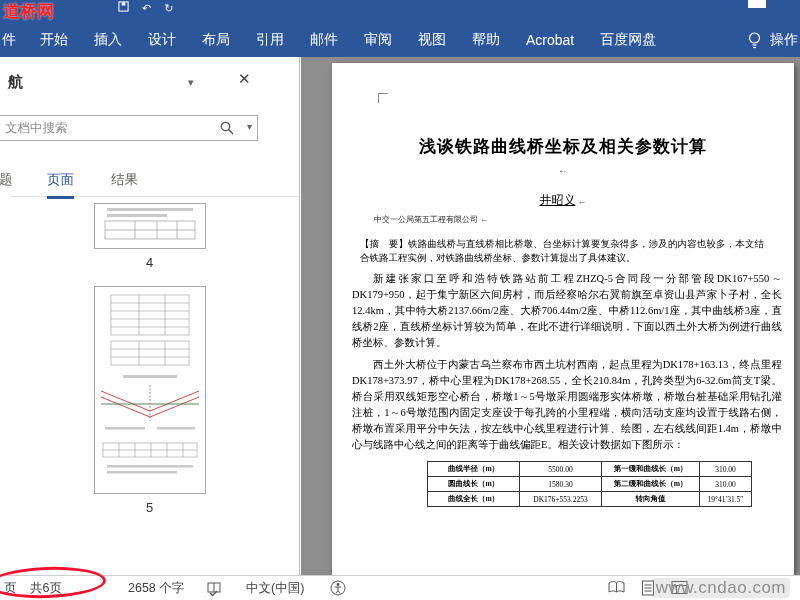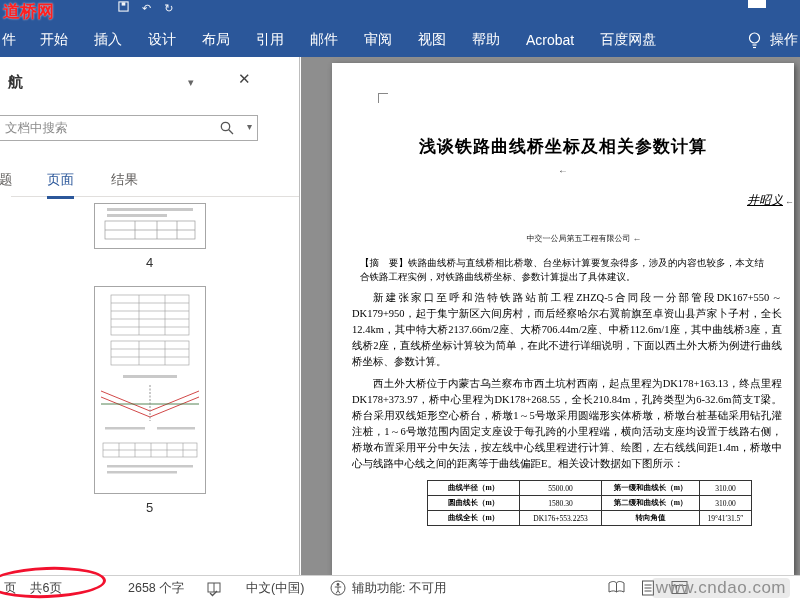--- a/index.html
+++ b/index.html
@@ -37,24 +37,24 @@
   .thumb4 { height:46px; }
   .thumb5 { height:208px; margin-top:16px; }
   .thumb-label { font-size:13px; color:#333; margin-top:6px; }
 
   
   .docbg { position:absolute; top:57px; left:301px; right:0; bottom:25px; background:#8e8e8e; }
   .page { position:absolute; top:6px; left:31px; width:462px; height:512px; background:#fff; box-shadow:2px 2px 6px rgba(0,0,0,.45); overflow:hidden; }
   .cropmark { position:absolute; left:46px; top:30px; width:10px; height:10px; border-left:1px solid #888; border-top:1px solid #888; }
   .dtitle { margin-top:72px; text-align:center; font-family:Liberation Mono, monospace; font-size:17px; font-weight:600; letter-spacing:1px; color:#000; }
   .pmark { text-align:center; font-size:10px; color:#444; margin-top:6px; line-height:12px; }
-  .dauthor { text-align:right; margin-top:16px; font-family:"Liberation Serif", serif; font-size:12px; color:#000;font-style:italic; }
+  .dauthor { text-align:center; margin-top:16px; font-family:"Liberation Serif", serif; font-size:12px; color:#000; }
   .dauthor .au { text-decoration:underline; }
   .pm-inline { font-size:9px; color:#555; margin-left:2px; }
-  .daffil { text-align:center; margin-top:24px; font-size:8px; color:#222; font-family:"Liberation Serif", serif;padding-left:42px; }
+  .daffil { margin-top:5px; font-size:8px; color:#222; font-family:"Liberation Serif", serif;padding-left:42px; }
   .dabstract { margin:12px 30px 0 28px; font-size:9.5px; line-height:14px; text-align:justify; font-family:"Liberation Serif", serif; color:#000; }
   .dkeywords { margin:4px 30px 0 28px; font-size:9.5px; font-family:"Liberation Serif", serif; color:#000; }
   .dpara { margin:6px 12px 0 20px; font-size:10.5px; line-height:16px; text-align:justify; text-indent:2em; font-family:"Liberation Serif", serif; color:#000; }
   .dtable { border-collapse:collapse; margin:8px 0 0 95px; font-size:7.5px; font-family:"Liberation Serif", serif; color:#000; }
   .dtable td { border:1px solid #333; text-align:center; padding:2px 3px; height:11px; }
   .dtable td.lab { font-weight:bold; }
   .dtable td.c1 { width:92px; } .dtable td.c2 { width:82px; }
   .dtable td.c3 { width:98px; } .dtable td.c4 { width:52px; }
 
   
@@ -246,21 +246,20 @@
         </svg>
     </span>
     <span class="st-lang">中文(中国)</span>
     <span class="st-acc-icon">
       <svg width="16" height="16" viewBox="0 0 16 16">
           <circle cx="8" cy="8" r="7" fill="none" stroke="#555" stroke-width="1"></circle>
           <circle cx="8" cy="4.5" r="1.4" fill="#555"></circle>
           <path d="M4.8 7 h6.4 M8 7 v3.5 M8 10.5 l-2 3 M8 10.5 l2 3" fill="none" stroke="#555" stroke-width="1"></path>
         </svg>
     </span>
-    <span class="st-acc">辅助功能: 不可用</span>
     <span class="view-icons">
       <span>
         <svg width="17" height="15" viewBox="0 0 17 15">
             <path d="M1 3 C4 1 7 1 8.5 3 C10 1 13 1 16 3 V12 C13 10.5 10 10.5 8.5 12 C7 10.5 4 10.5 1 12 Z" fill="none" stroke="#555" stroke-width="1"></path>
             <line x1="8.5" y1="3" x2="8.5" y2="12" stroke="#555" stroke-width="1"></line>
           </svg>
       </span>
       <span>
         <svg width="14" height="16" viewBox="0 0 14 16">
             <rect x="1.5" y="1" width="11" height="14" fill="none" stroke="#555" stroke-width="1"></rect>

